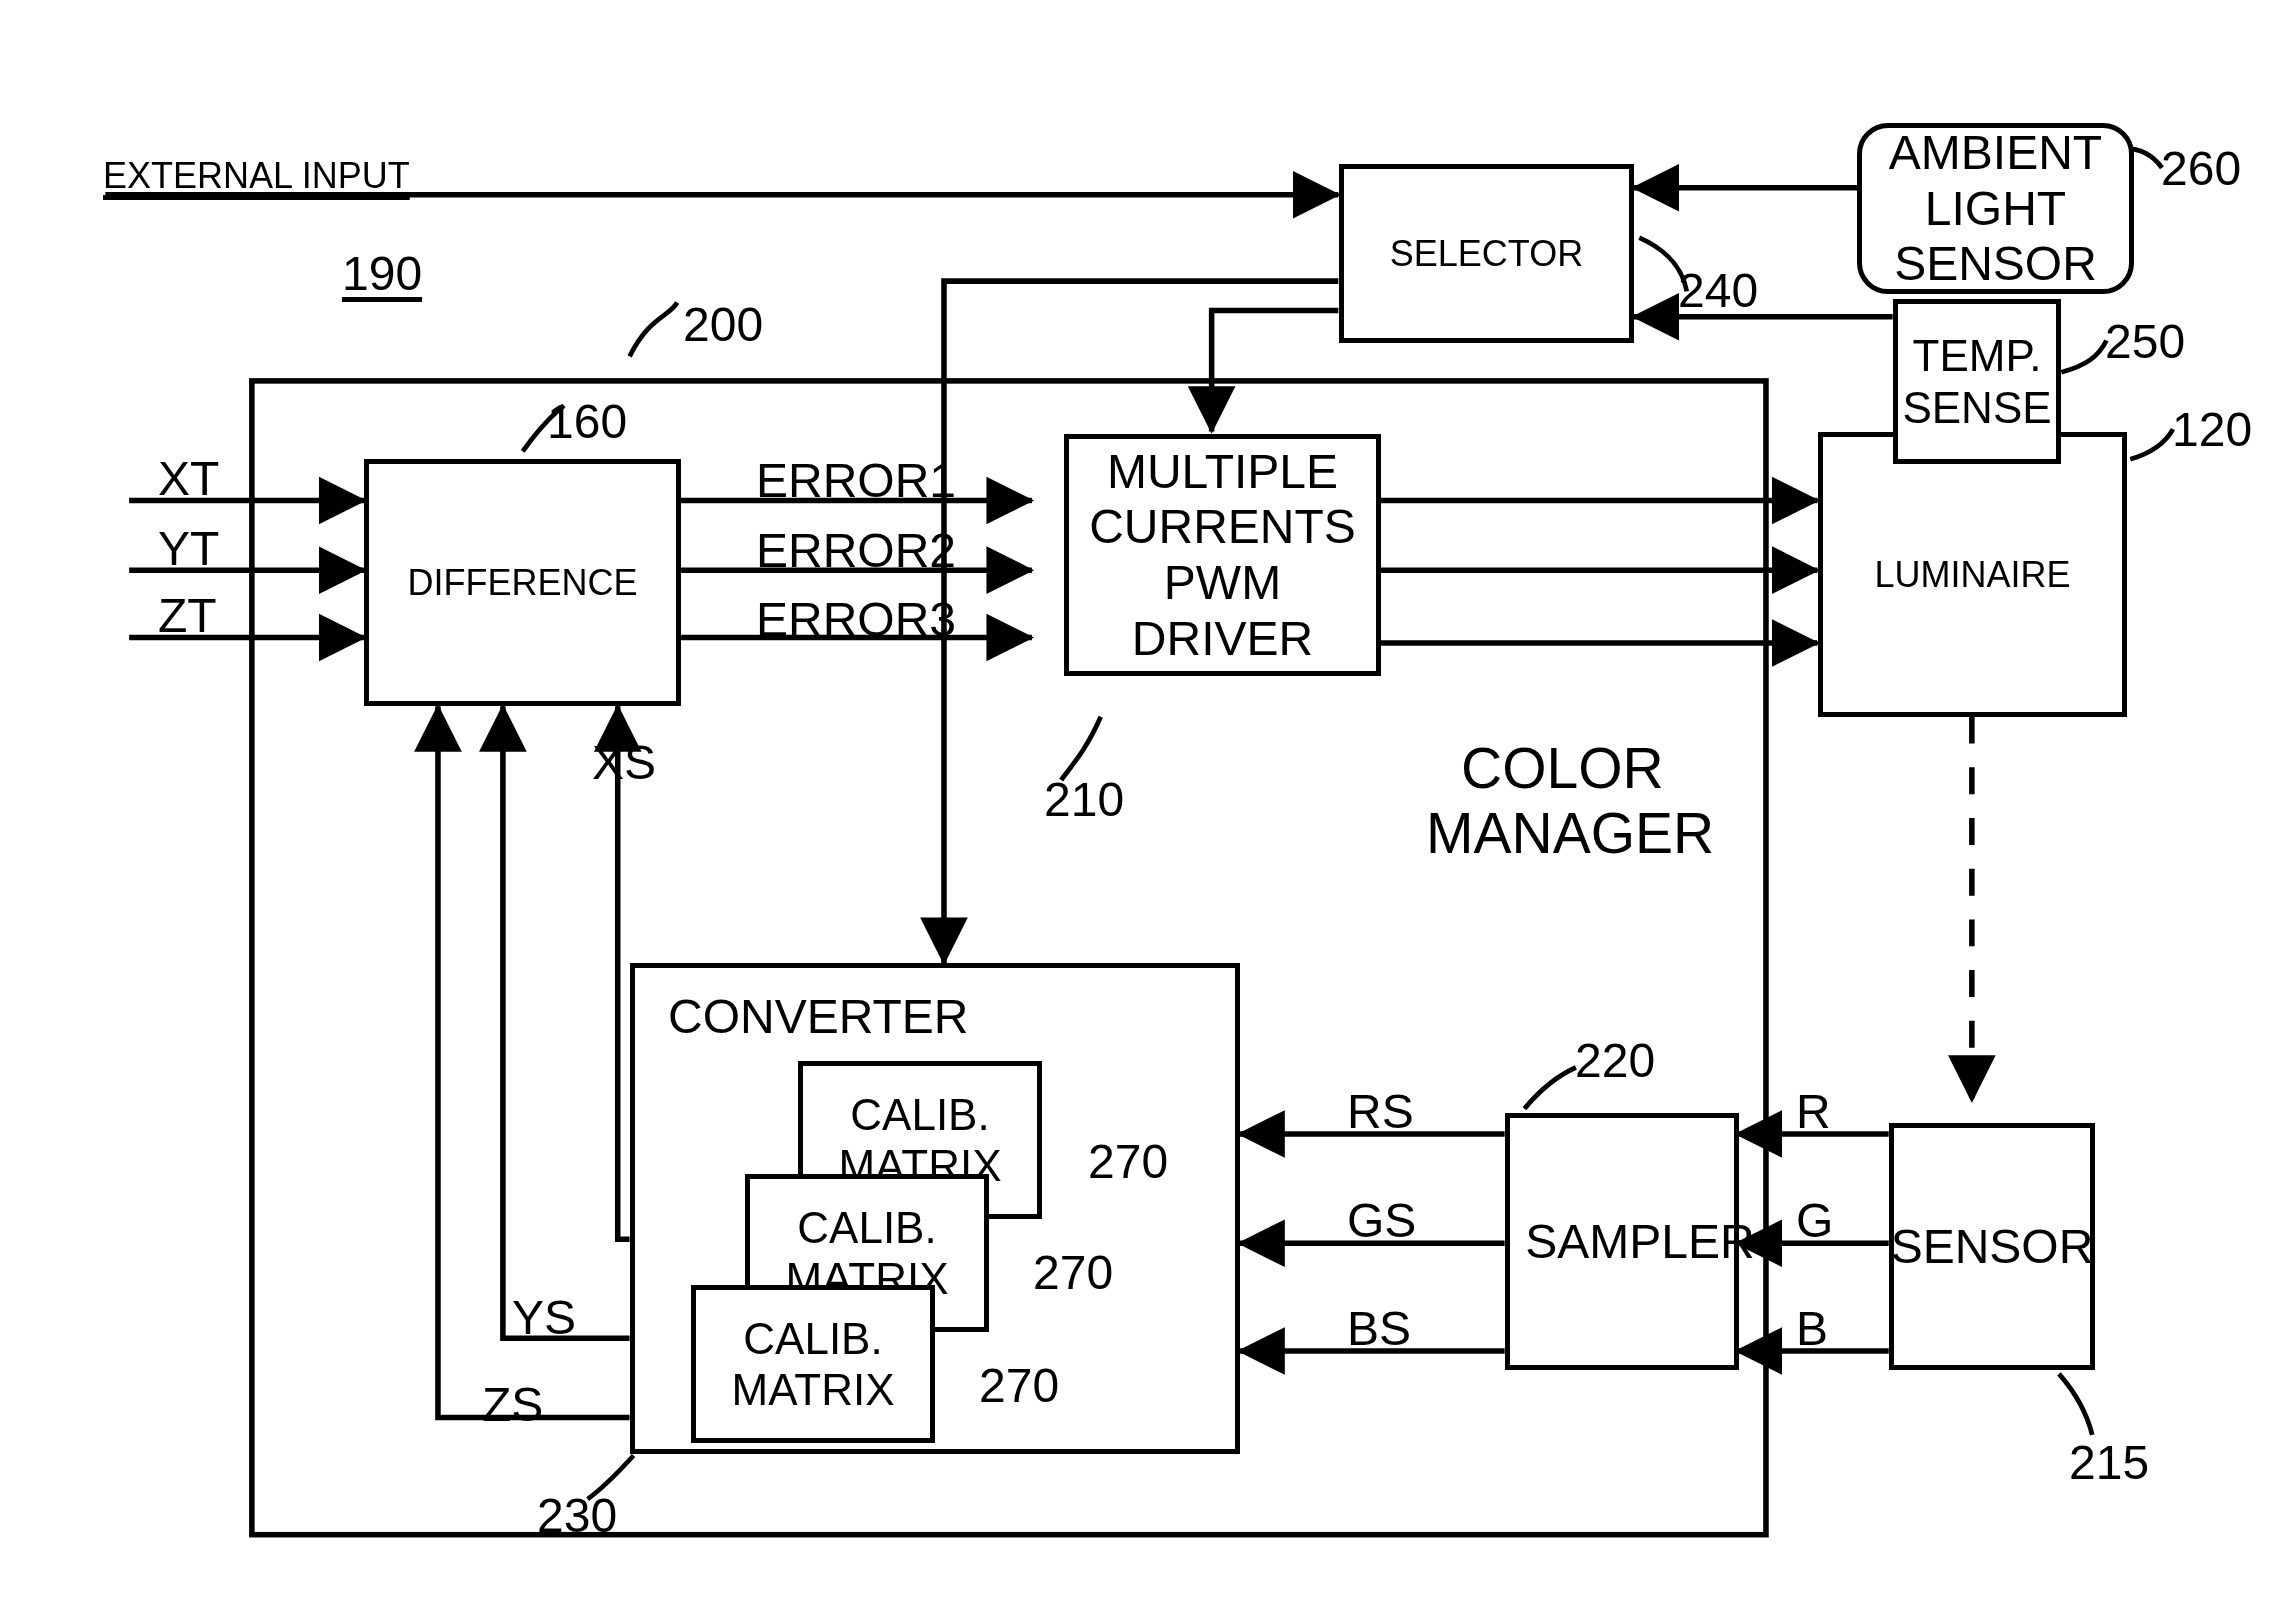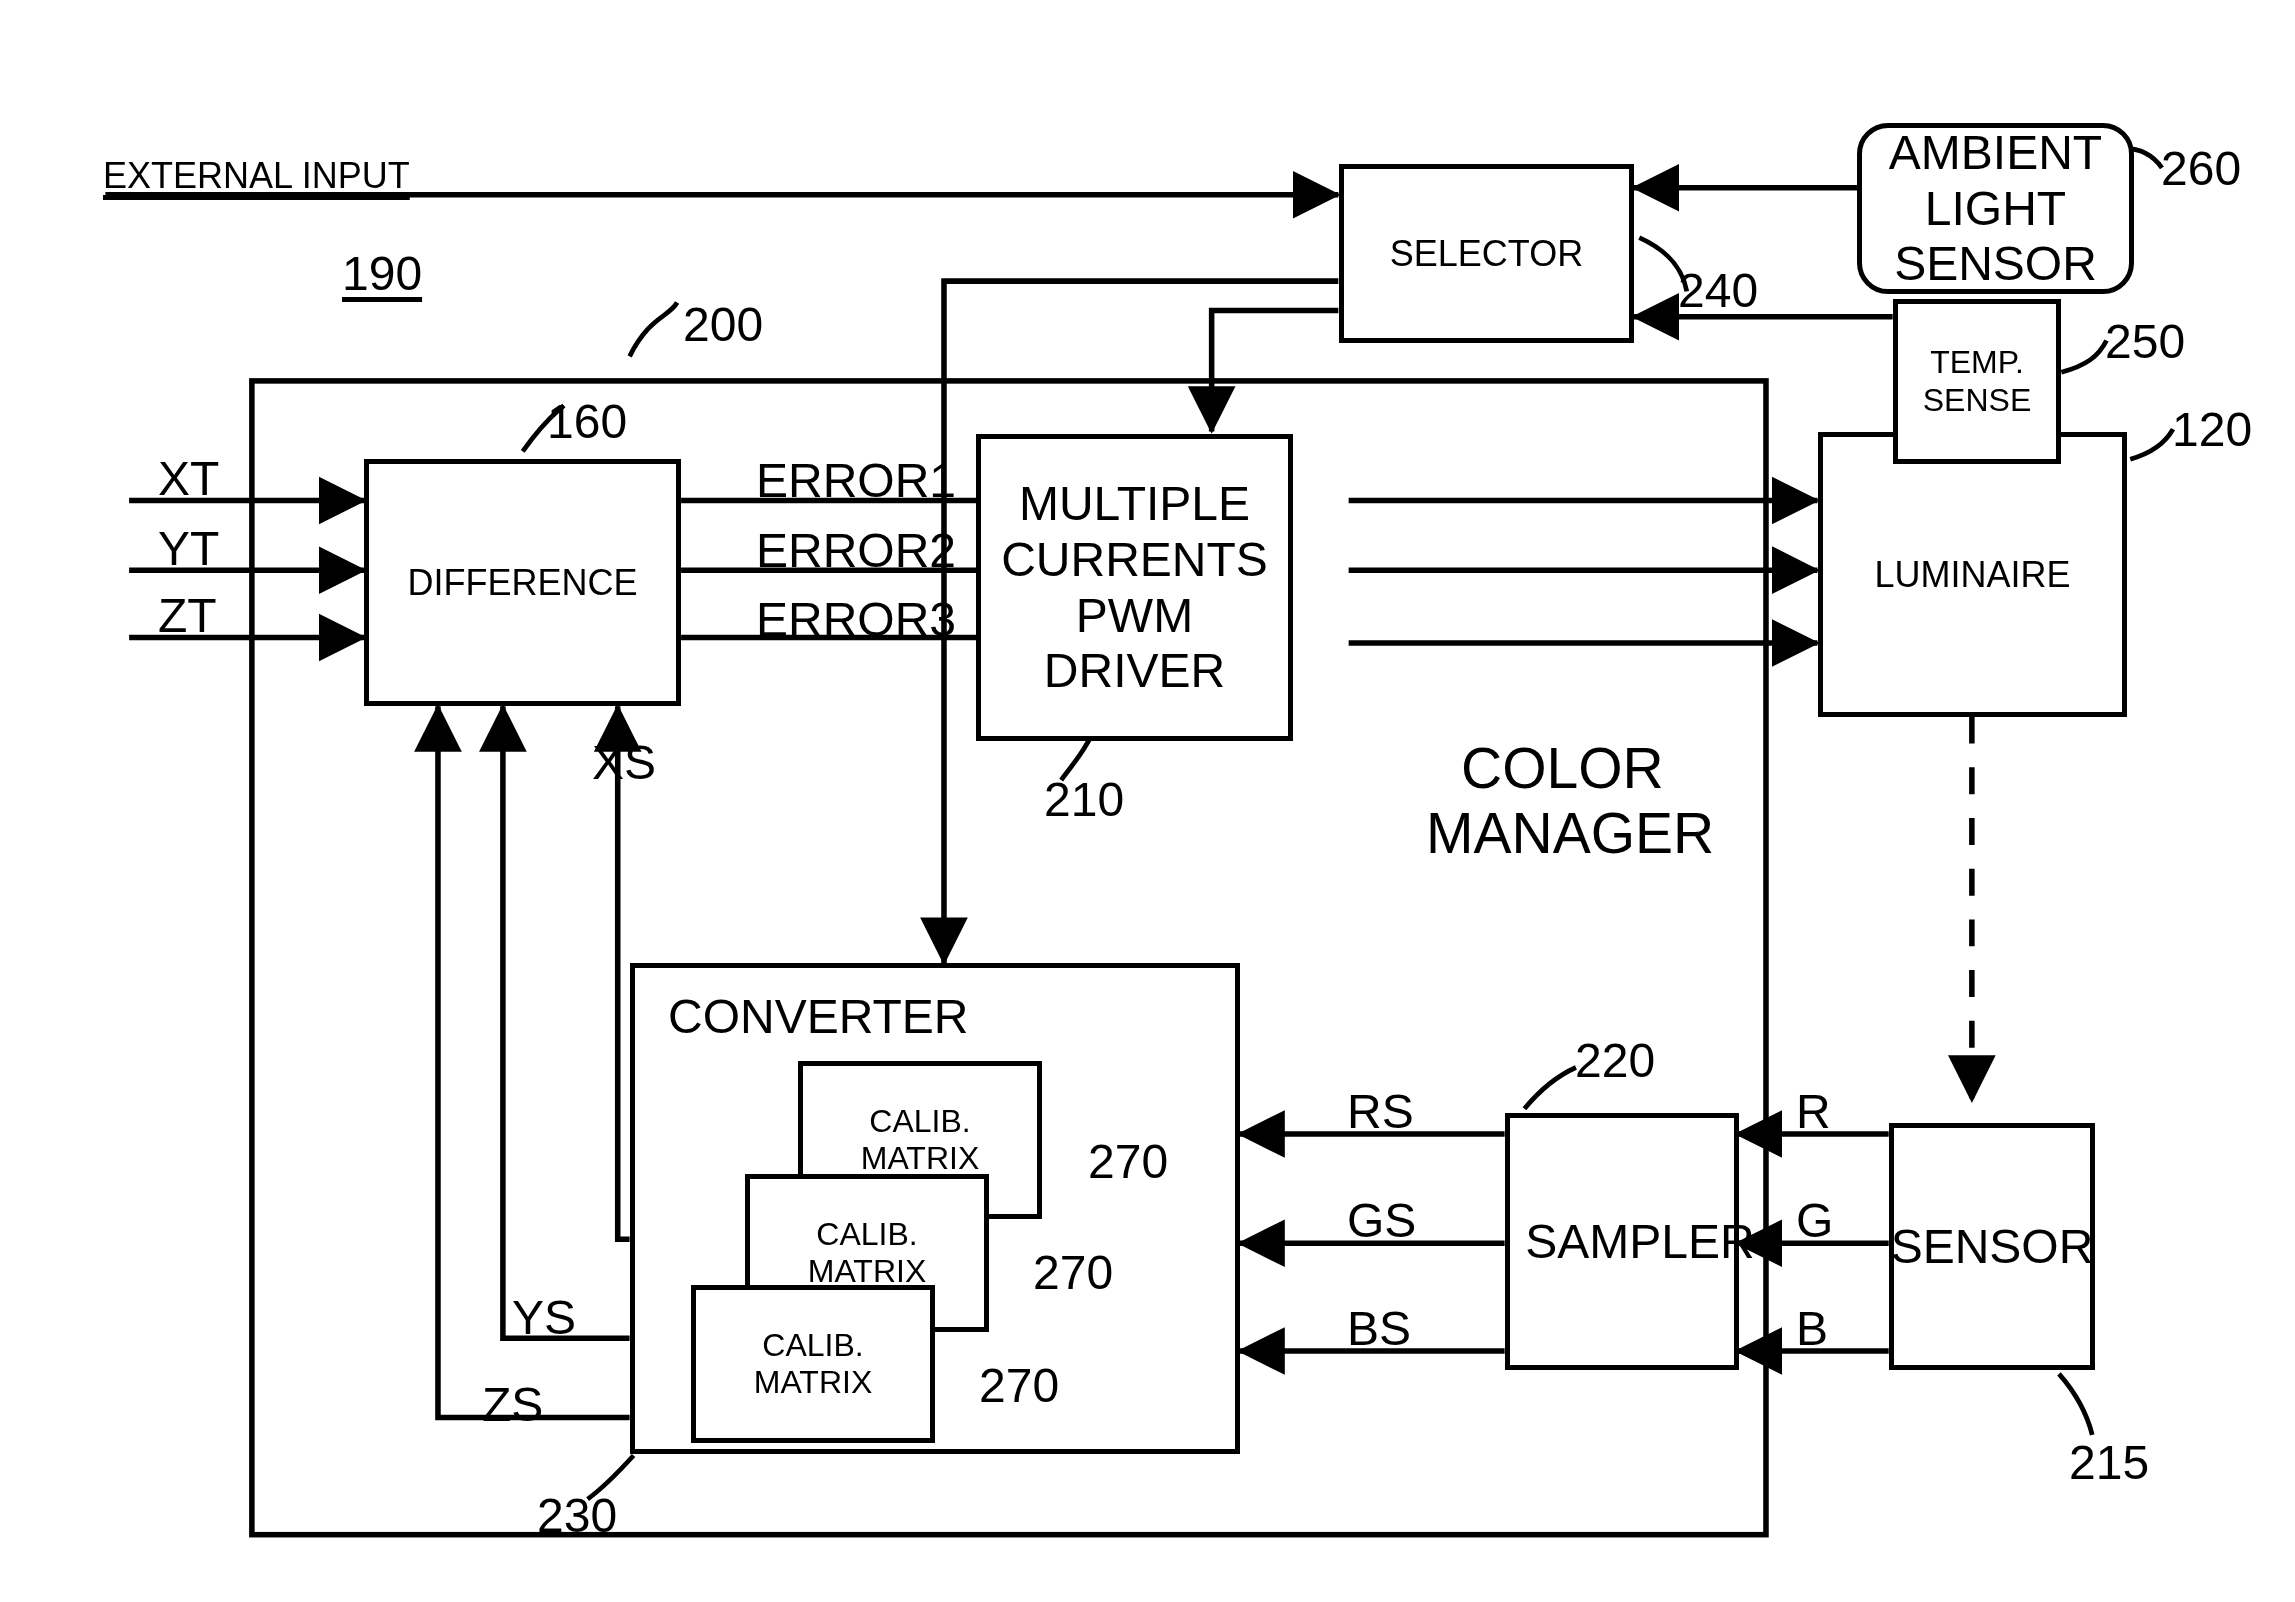--- a/index.html
+++ b/index.html
@@ -5,21 +5,21 @@
   html,body{margin:0;padding:0;background:#ffffff;}
   body{width:2295px;height:1602px;overflow:hidden;
        font-family:"Liberation Sans", sans-serif;}
   #stage{position:relative;width:2295px;height:1602px;background:#fff;}
   svg#wires{position:absolute;left:0;top:0;width:2295px;height:1602px;}
   .bx{position:absolute;border:5.5px solid #000;background:#fff;box-sizing:border-box;
       display:flex;align-items:center;justify-content:center;text-align:center;
       color:#000;line-height:1.16;}
   .lbl{position:absolute;color:#000;white-space:pre;}
   .ul{text-decoration:underline;text-underline-offset:7.1px;text-decoration-thickness:4.8px;}
-  .f56{font-size:32px;}
+  .f56{font-size:44px;}
   .f60{font-size:48px;}
   .f66{font-size:36px;}
   .f72{font-size:57px;}
   .clipbx{overflow:hidden;}
 </style>
 </head>
 <body>
 
 <div id="stage">
 
@@ -81,21 +81,21 @@
       <path d="M1310,1392 C1340,1398 1362,1412 1372,1438" stroke-width="6"></path>
       <path d="M1240,1530 C1270,1538 1292,1552 1302,1578" stroke-width="6"></path>
       <path d="M1172,1672 C1202,1680 1224,1694 1234,1720" stroke-width="6"></path>
     </g>
   </svg>
 
   <div class="bx f66" style="left:364px;top:459px;width:317px;height:247px;">
     <span>DIFFERENCE</span>
   </div>
 
-  <div class="bx f60" style="left:976px;top:434px;width:317px;height:307px;flex-direction:column;">
+  <div class="bx f60" style="left:1064px;top:434px;width:317px;height:242px;flex-direction:column;">
     <span>MULTIPLE</span>
     <span>CURRENTS</span>
     <span>PWM</span>
     <span>DRIVER</span>
   </div>
 
   <div class="bx f66" style="left:1339px;top:164px;width:295px;height:179px;">
     <span>SELECTOR</span>
   </div>
 

